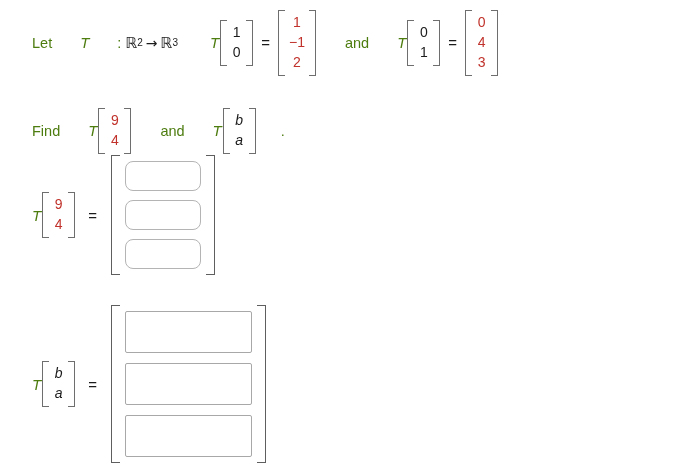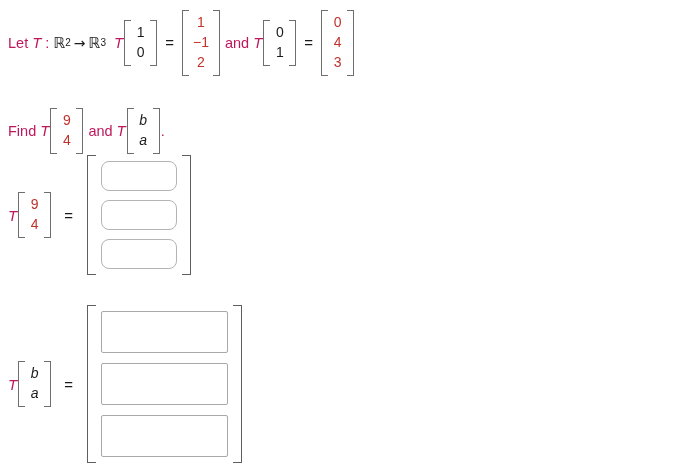--- a/index.html
+++ b/index.html
@@ -19,22 +19,23 @@
 
   
   .mathline {
     position: absolute;
     display: flex;
     align-items: center;
     white-space: nowrap;
   }
   .txt {
     font-size: 14.5px;
-    color: #be185d;
+    color: #4d7c0f;
     line-height: 1;
+    margin-left: 24px;
   }
   .it {
     font-style: italic;
     font-size: 15px;
   }
   .bb {            
     font-family: "DejaVu Sans", sans-serif;
     font-size: 15px;
   }
   .sup {

